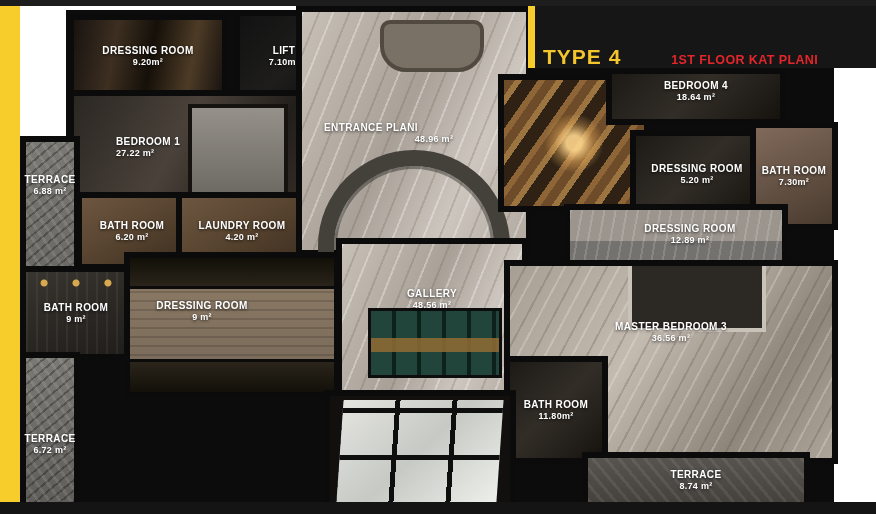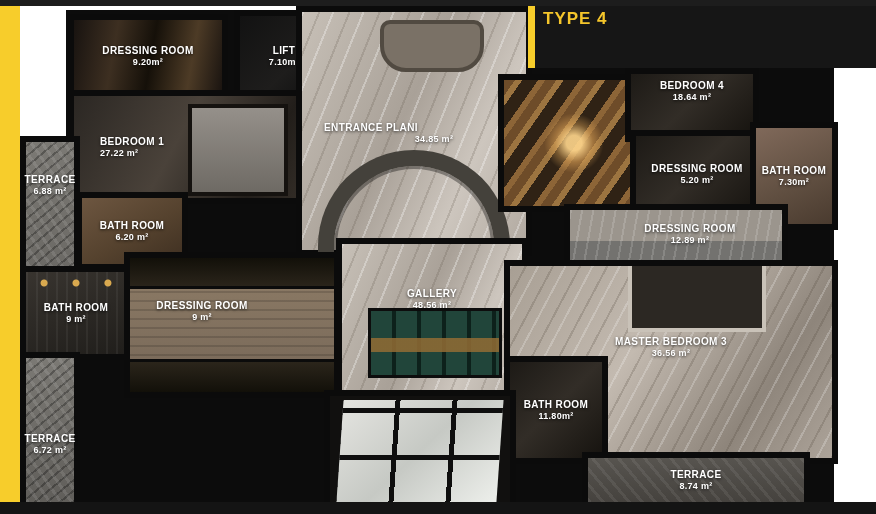--- a/index.html
+++ b/index.html
@@ -12,41 +12,41 @@
   .bottom-bar{position:absolute;left:0;top:502px;width:876px;height:12px;background:#141414;z-index:40;}
   .yellow-strip{position:absolute;left:0;top:6px;width:20px;height:496px;background:#f7cd2b;z-index:30;}
 
   
   .header{
     position:absolute;left:528px;top:6px;width:348px;height:62px;
     background:#161616;border-left:7px solid #f7cd2b;box-sizing:border-box;
     padding:3px 8px 4px 8px;z-index:50;color:#eee;
   }
   .header-row{display:flex;align-items:baseline;}
-  .type-label{color:#f5c62b;font-weight:800;font-size:17px;letter-spacing:1px;white-space:nowrap;}
+  .type-label{color:#f5c62b;font-weight:800;font-size:21px;letter-spacing:1px;white-space:nowrap;margin-top:36px;}
   .plan-title{flex:1;text-align:center;color:#e4262b;font-weight:800;font-size:12.5px;letter-spacing:.4px;white-space:nowrap;}
   .plan-desc{color:#ece6da;font-size:8.6px;line-height:1.42;margin-top:1px;font-weight:500;}
 
   
   .wall{position:absolute;background:#0c0c0c;z-index:1;}
 
   
   .room{position:absolute;z-index:3;box-shadow:0 0 0 6px #0b0b0b;}
   .room-label{
     position:absolute;inset:0;display:flex;flex-direction:column;align-items:center;justify-content:center;
     color:#fff;text-align:center;z-index:5;pointer-events:none;
   }
   .rname{font-size:10px;font-weight:700;letter-spacing:.4px;white-space:nowrap;text-shadow:0 1px 3px rgba(0,0,0,.75);}
   .rarea{font-size:9px;font-weight:700;letter-spacing:.3px;white-space:nowrap;text-shadow:0 1px 3px rgba(0,0,0,.75);margin-top:1px;}
   .lbl-top{justify-content:flex-start;padding-top:6px;}
   .lbl-top32{justify-content:flex-start;padding-top:32px;}
   .lbl-top40{justify-content:flex-start;padding-top:44px;}
   .lbl-eh{justify-content:flex-start;align-items:flex-start;padding-top:110px;padding-left:22px;text-align:left;}
   .lbl-eh .rarea{align-self:center;margin-left:18px;}
-  .lbl-master{justify-content:flex-start;padding-top:70px;}
+  .lbl-master{justify-content:flex-start;padding-top:55px;}
   .lbl-shift-br{transform:translate(18px,12px);}
   .lbl-shift-tl{transform:translate(-30px,-14px);}
   .lbl-shift-d{transform:translate(0,14px);}
 
   
   .tex-darkwood{background:linear-gradient(100deg,#181310,#3d2f21 28%,#151009 52%,#4d3b26 78%,#1a1410);}
   .tex-black{background:linear-gradient(135deg,#121212,#1e1d1c 60%,#0e0e0e);}
   .tex-bedroom{background:linear-gradient(118deg,#2b2723,#4a423a 45%,#221e1a 80%,#332d27);}
   .tex-brown{background:linear-gradient(150deg,#6d5640,#55422e 55%,#3e2f21);}
   .tex-tan{background:linear-gradient(155deg,#80695a,#5f4e40 60%,#4a3b2f);}
@@ -99,20 +99,21 @@
 
 <div id="canvas">
 
   <div class="top-bar"></div>
   <div class="yellow-strip"></div>
   <div class="bottom-bar"></div>
 
   <div class="header">
     <div class="header-row">
       <span class="type-label">TYPE 4</span>
+      <span class="plan-title">1ST FLOOR KAT PLANI</span>
     </div>
   </div>
 
   <div class="wall" style="left:66px;top:10px;width:250px;height:258px;"></div>
   <div class="wall" style="left:22px;top:138px;width:54px;height:224px;"></div>
   <div class="wall" style="left:298px;top:6px;width:232px;height:496px;"></div>
   <div class="wall" style="left:498px;top:68px;width:336px;height:206px;"></div>
   <div class="wall" style="left:504px;top:260px;width:330px;height:242px;"></div>
   <div class="wall" style="left:22px;top:252px;width:312px;height:250px;"></div>
 
@@ -125,55 +126,61 @@
 
   <div class="room tex-black" style="left:240px;top:16px;width:88px;height:80px;">
     <div class="room-label">
       <span class="rname">LIFT</span>
       <span class="rarea">7.10m²</span>
     </div>
   </div>
 
   <div class="room tex-bedroom" style="left:74px;top:96px;width:228px;height:102px;">
     <div class="deco bed1"></div>
-    <div class="room-label" style="align-items:flex-start;padding-left:26px;text-align:center;">
+    <div class="room-label" style="align-items:flex-start;padding-left:42px;text-align:center;">
       <span class="rname">BEDROOM 1</span>
       <span class="rarea">27.22 m²</span>
     </div>
   </div>
 
   <div class="room tex-stone" style="left:26px;top:142px;width:48px;height:216px;">
     <div class="room-label lbl-top32">
       <span class="rname">TERRACE</span>
       <span class="rarea">6.88 m²</span>
     </div>
   </div>
 
   <div class="room tex-brown" style="left:82px;top:198px;width:100px;height:66px;">
     <div class="room-label">
       <span class="rname">BATH ROOM</span>
       <span class="rarea">6.20 m²</span>
     </div>
   </div>
 
+  <div class="room tex-brown" style="left:182px;top:198px;width:120px;height:66px;">
+    <div class="room-label">
+      <span class="rname">LAUNDRY ROOM</span>
+      <span class="rarea">4.20 m²</span>
+    </div>
+  </div>
 
   <div class="room tex-marble" style="left:302px;top:12px;width:224px;height:238px;">
     <div class="deco sofa"></div>
     <div class="arch"></div>
     <div class="room-label lbl-eh">
       <span class="rname">ENTRANCE PLANI</span>
-      <span class="rarea">34.85 m²</span>
+      <span class="rarea">48.96 m²</span>
     </div>
   </div>
 
   <div class="room tex-amber" style="left:504px;top:80px;width:140px;height:126px;">
     <div class="deco chandelier"></div>
   </div>
 
-  <div class="room tex-darkroom" style="left:631px;top:74px;width:122px;height:62px;">
+  <div class="room tex-darkroom" style="left:612px;top:74px;width:122px;height:45px;padding-left:46px;">
     <div class="room-label lbl-top">
       <span class="rname">BEDROOM 4</span>
       <span class="rarea">18.64 m²</span>
     </div>
   </div>
 
   <div class="room tex-darkroom" style="left:636px;top:136px;width:122px;height:76px;">
     <div class="room-label">
       <span class="rname">DRESSING ROOM</span>
       <span class="rarea">5.20 m²</span>

